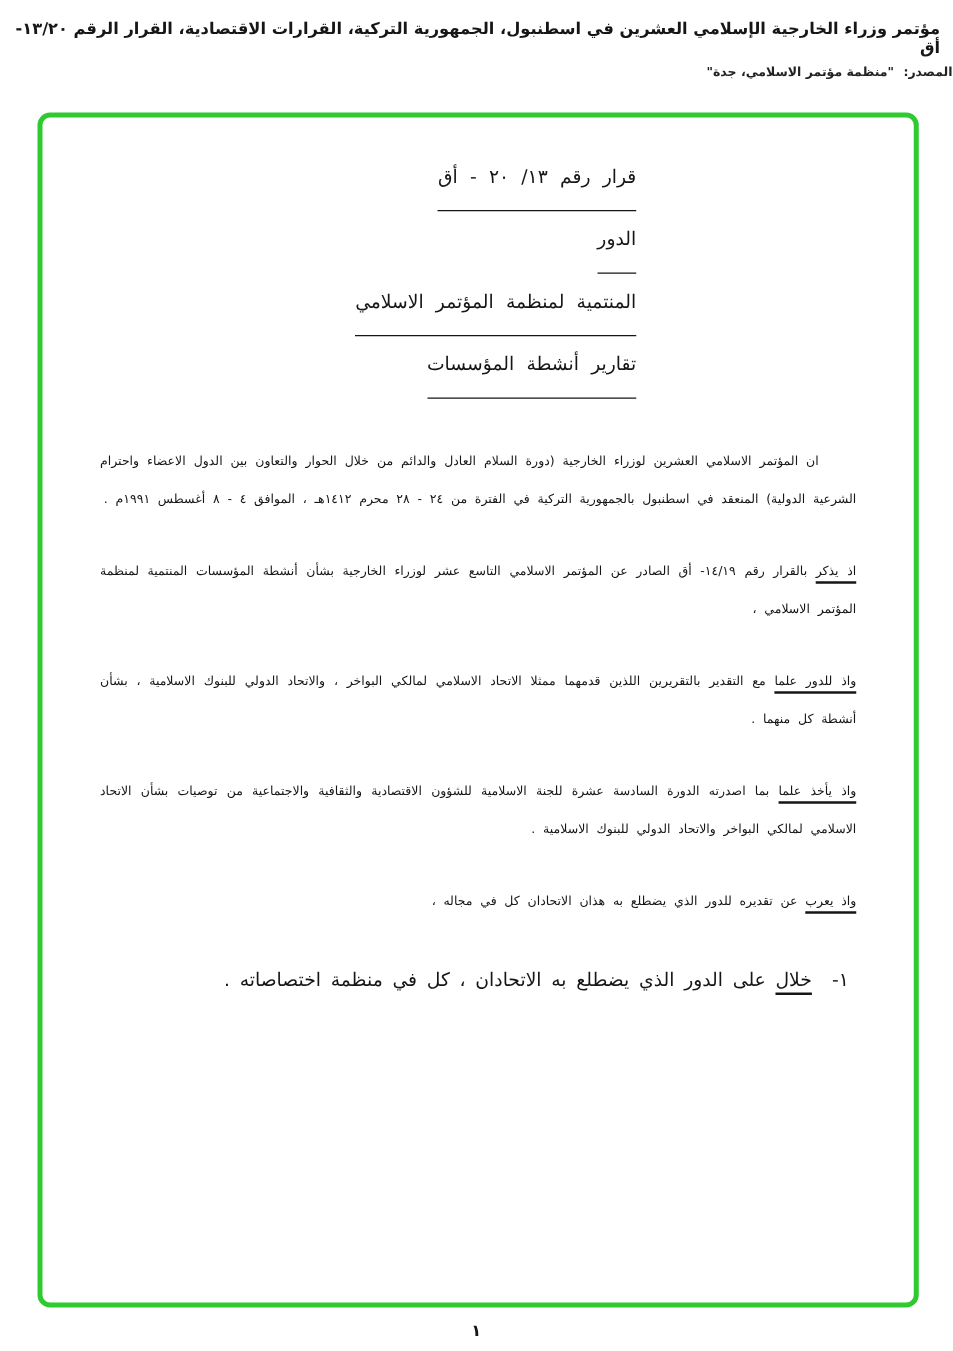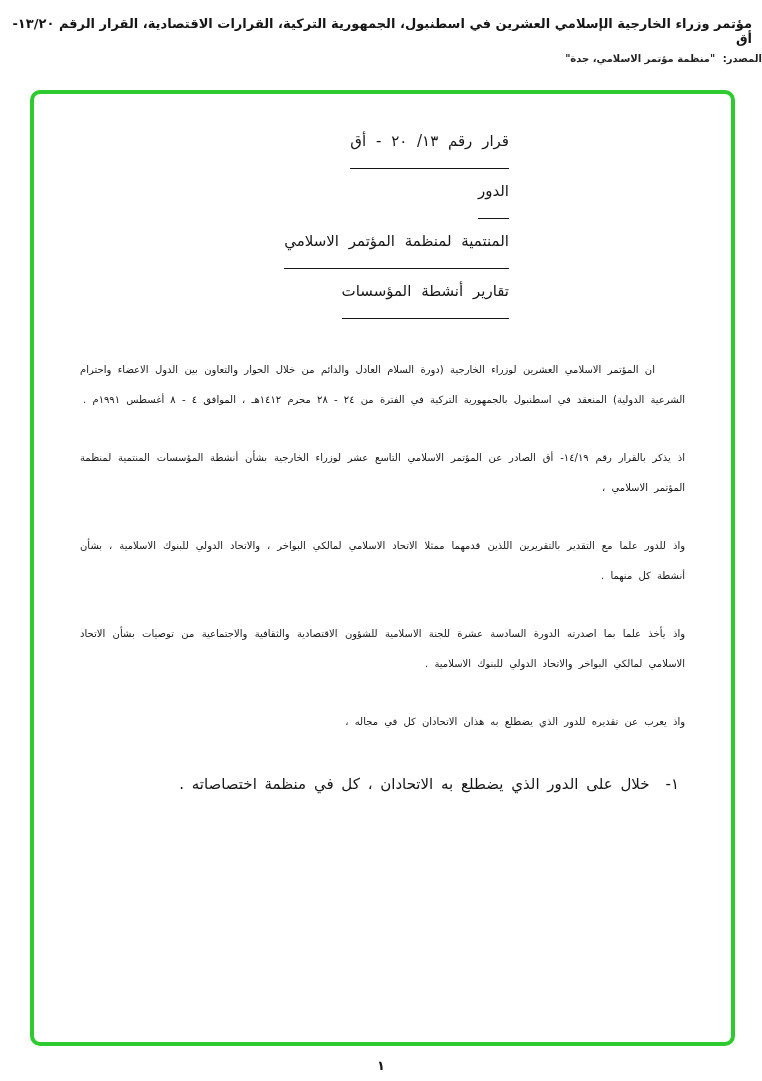--- a/index.html
+++ b/index.html
@@ -48,20 +48,21 @@
 
   
   .para {
     font-size:10px; line-height:30px;
     text-align:justify;
     letter-spacing:0.2px; word-spacing:3px;
     margin-top:28px;
   }
   .para.first { text-indent:30px; margin-top:0; }
   .lead {
+    text-decoration:underline;
     text-underline-offset:5px;
     text-decoration-thickness:1.5px;
   }
 
   
   .list-item {
     display:flex; gap:16px;
     font-size:15px; line-height:30px;
     letter-spacing:0.2px; word-spacing:3px;
     margin-top:32px; padding-right:6px;

